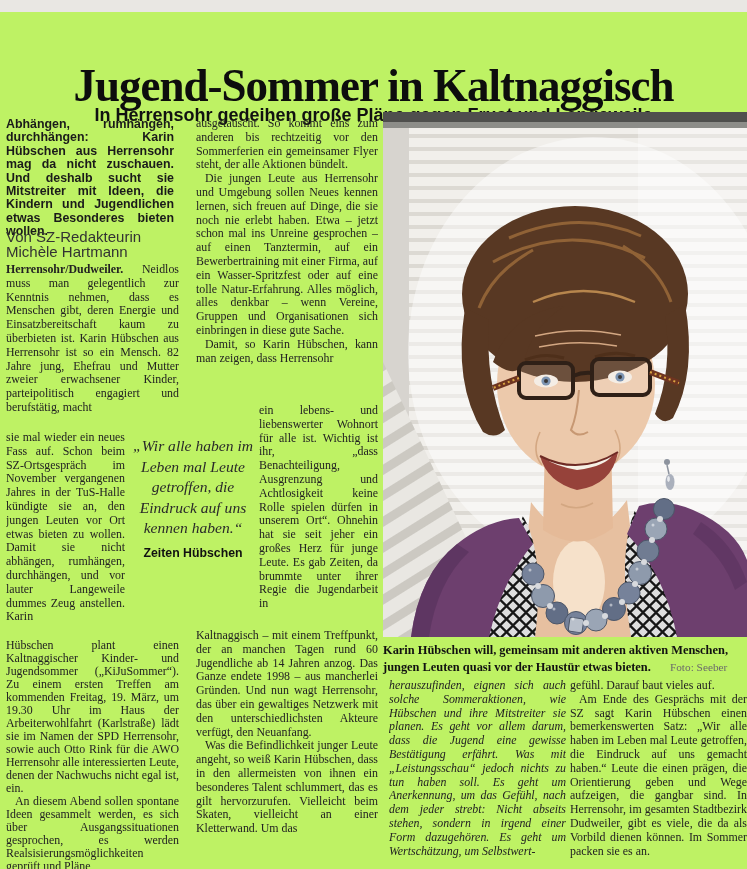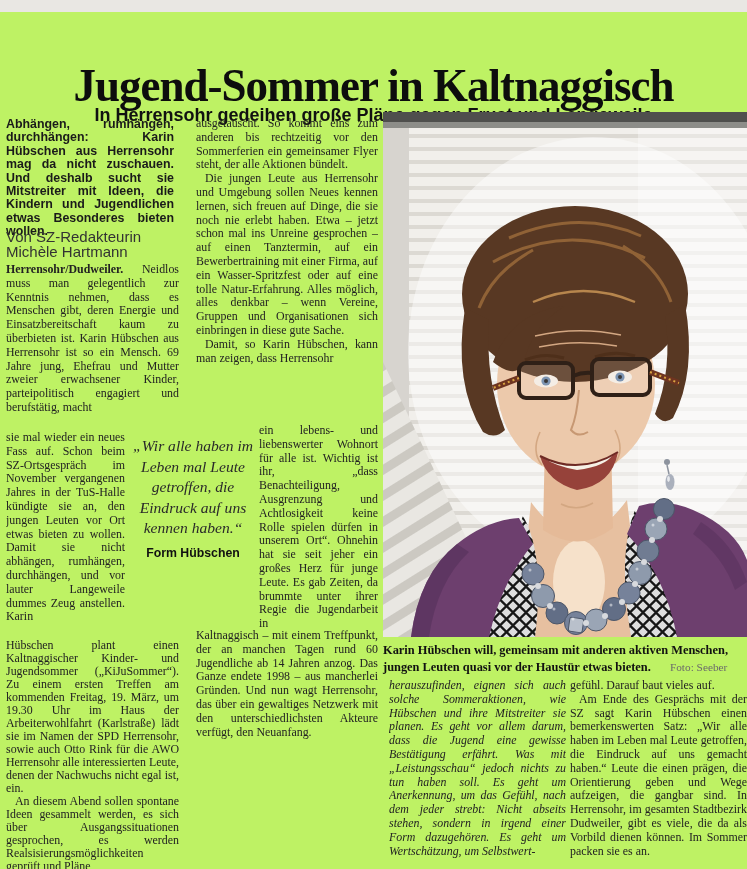--- a/index.html
+++ b/index.html
@@ -38,21 +38,21 @@
     font-family:"Liberation Serif", serif;
     font-size:11.9px; line-height:13.8px; text-align:justify; color:#222;
   }
   .bodytxt p{margin:0;}
   .bodytxt p.ind{text-indent:9px;}
   .lead-in{font-weight:bold;}
   #col1-top{left:6px;  top:251px; width:173px; height:169px; overflow:hidden;}
   #col1-mid{left:6px;  top:419px; width:119px; height:209px; overflow:hidden;}
   #col1-bot{left:6px;  top:627px; width:173px; height:242px; overflow:hidden; line-height:13px;}
   #col2-top{left:196px; top:105px; width:182px; height:308px; overflow:hidden;}
-  #col2-mid{left:259px; top:412px; width:119px; height:206px; overflow:hidden;}
+  #col2-mid{left:259px; top:392px; width:119px; height:206px; overflow:hidden;}
   #col2-bot{left:196px; top:617px; width:182px; height:252px; overflow:hidden;}
   #col3{left:389px; top:667px; width:177px; height:202px; overflow:hidden;font-style:italic;}
   #col4{left:570px; top:667px; width:177px; height:202px; overflow:hidden;}
   
   #pullquote{
     left:127px; top:424px; width:132px; height:186px;
     text-align:center;
   }
   #pullquote .q{
     font-family:"Liberation Serif", serif; font-style:italic;
@@ -84,45 +84,46 @@
   <h2 id="subtitle" class="abs">In Herrensohr gedeihen große Pläne gegen Frust und Langeweile</h2>
 
   <div id="intro" class="abs">Abhängen, rumhängen, durchhängen: Karin Hübschen aus Herrensohr mag da nicht zuschauen. Und deshalb sucht sie Mitstreiter mit Ideen, die Kindern und Jugendlichen etwas Besonderes bieten wollen.</div>
   <div id="byline" class="abs">
     <div>Von SZ-Redakteurin</div>
     <div>Michèle Hartmann</div>
   </div>
 
   <div id="col1-top" class="abs bodytxt">
     <p><span class="lead-in">Herrensohr/Dudweiler.</span>
-       <span>Neidlos muss man gelegentlich zur Kenntnis nehmen, dass es Menschen gibt, deren Energie und Einsatzbereitschaft kaum zu überbieten ist. Karin Hübschen aus Herrensohr ist so ein Mensch. 69 Jahre jung, Ehefrau und Mutter zweier erwachsener Kinder, parteipolitisch engagiert und berufstätig, macht</span></p>
+       <span>Neidlos muss man gelegentlich zur Kenntnis nehmen, dass es Menschen gibt, deren Energie und Einsatzbereitschaft kaum zu überbieten ist. Karin Hübschen aus Herrensohr ist so ein Mensch. 82 Jahre jung, Ehefrau und Mutter zweier erwachsener Kinder, parteipolitisch engagiert und berufstätig, macht</span></p>
   </div>
   <div id="col1-mid" class="abs bodytxt">
     <p>sie mal wieder ein neues Fass auf. Schon beim SZ-Ortsgespräch im November vergangenen Jahres in der TuS-Halle kündigte sie an, den jungen Leuten vor Ort etwas bieten zu wollen. Damit sie nicht abhängen, rumhängen, durchhängen, und vor lauter Langeweile dummes Zeug anstellen. Karin</p>
   </div>
   <div id="col1-bot" class="abs bodytxt">
     <p>Hübschen plant einen Kaltnaggischer Kinder- und Jugendsommer („KiJuSommer“). Zu einem ersten Treffen am kommenden Freitag, 19. März, um 19.30 Uhr im Haus der Arbeiterwohlfahrt (Karlstraße) lädt sie im Namen der SPD Herrensohr, sowie auch Otto Rink für die AWO Herrensohr alle interessierten Leute, denen der Nachwuchs nicht egal ist, ein.</p>
     <p class="ind">An diesem Abend sollen spontane Ideen gesammelt werden, es sich über Ausgangssituationen gesprochen, es werden Realsisierungsmöglichkeiten geprüft und Pläne</p>
   </div>
 
   <div id="pullquote" class="abs">
     <p class="q">„Wir alle haben im Leben mal Leute getroffen, die Eindruck auf uns kennen haben.“</p>
-    <div class="attr">Form Hübschen</div>
+    <div class="attr">Zeiten Hübschen</div>
   </div>
 
   <div id="col2-top" class="abs bodytxt">
     <p>ausgetauscht. So kommt eins zum anderen bis rechtzeitig vor den Sommerferien ein gemeinsamer Flyer steht, der alle Aktionen bündelt.</p>
     <p class="ind">Die jungen Leute aus Herrensohr und Umgebung sollen Neues kennen lernen, sich freuen auf Dinge, die sie noch nie erlebt haben. Etwa – jetzt schon mal ins Unreine gesprochen – auf einen Tanztermin, auf ein Bewerbertraining mit einer Firma, auf ein Wasser-Spritzfest oder auf eine tolle Natur-Erfahrung. Alles möglich, alles denkbar – wenn Vereine, Gruppen und Organisationen sich einbringen in diese gute Sache.</p>
     <p class="ind">Damit, so Karin Hübschen, kann man zeigen, dass Herrensohr</p>
   </div>
   <div id="col2-mid" class="abs bodytxt">
     <p>ein lebens- und liebenswerter Wohnort für alle ist. Wichtig ist ihr, „dass Benachteiligung, Ausgrenzung und Achtlosigkeit keine Rolle spielen dürfen in unserem Ort“. Ohnehin hat sie seit jeher ein großes Herz für junge Leute. Es gab Zeiten, da brummte unter ihrer Regie die Jugendarbeit in</p>
   </div>
   <div id="col2-bot" class="abs bodytxt">
     <p>Kaltnaggisch – mit einem Treffpunkt, der an manchen Tagen rund 60 Jugendliche ab 14 Jahren anzog. Das Ganze endete 1998 – aus mancherlei Gründen. Und nun wagt Herrensohr, das über ein gewaltiges Netzwerk mit den unterschiedlichsten Akteure verfügt, den Neuanfang.</p>
+    <p class="ind">Was die Befindlichkeit junger Leute angeht, so weiß Karin Hübschen, dass in den allermeisten von ihnen ein besonderes Talent schlummert, das es gilt hervorzurufen. Vielleicht beim Skaten, vielleicht an einer Kletterwand. Um das</p>
   </div>
 
   <div id="photo" class="abs">
     <svg width="364" height="525" viewBox="0 0 364 525">
       <defs>
         <pattern id="blinds" width="364" height="13" patternUnits="userSpaceOnUse">
           <rect width="364" height="13" fill="#f1efeb"></rect>
           <rect y="9" width="364" height="4" fill="#dcd9d3"></rect>
         </pattern>
         <pattern id="blindsDiag" width="22" height="22" patternUnits="userSpaceOnUse" patternTransform="rotate(-32)">

